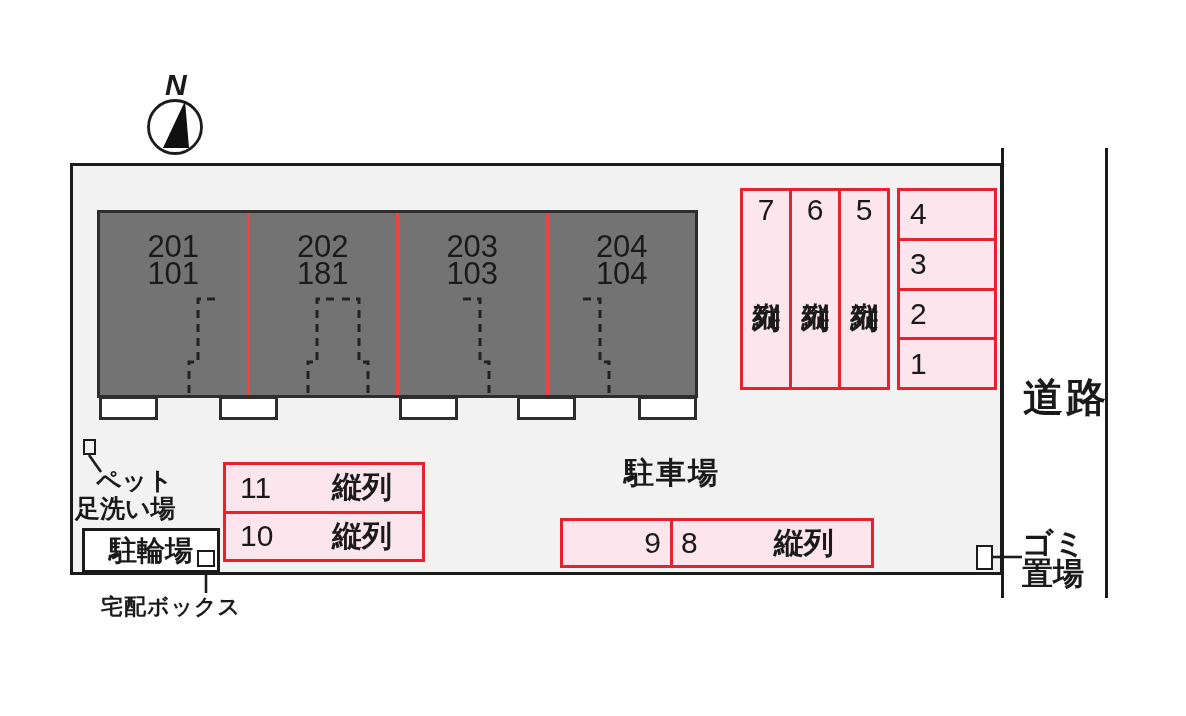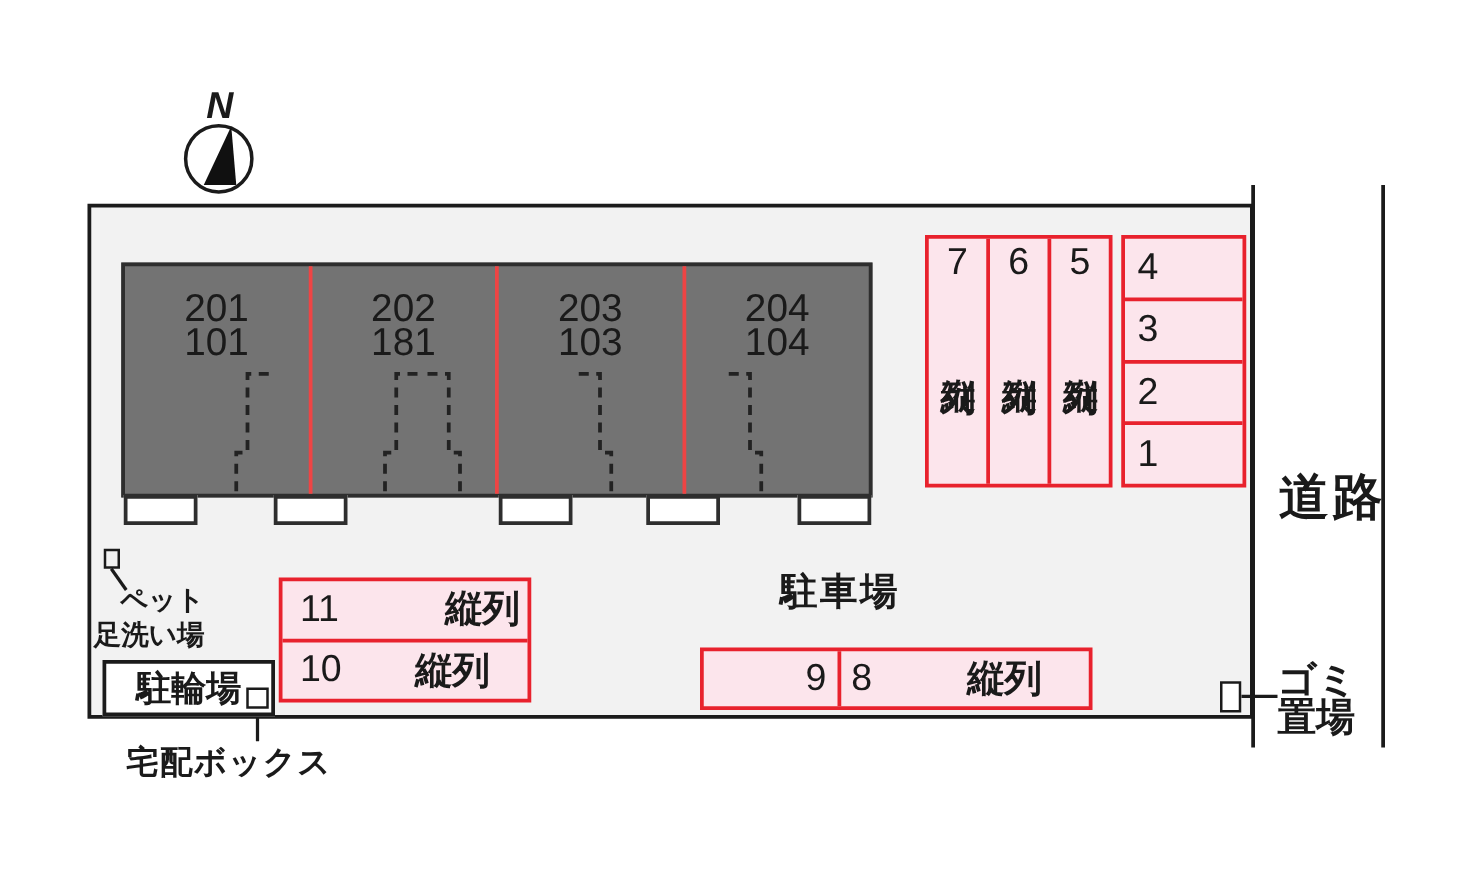--- a/index.html
+++ b/index.html
@@ -41,46 +41,46 @@
   .tcol .vlabel {
     margin-top:54px; font-size:28px; font-weight:600;
     writing-mode:vertical-rl; text-orientation:upright; letter-spacing:2px;
   }
   .row-stack { position:absolute; left:897px; top:188px; width:100px; height:202px; display:flex; flex-direction:column; }
   .rrow { flex:1; border-top:3px solid #e8222d; display:flex; align-items:center; padding-left:10px; font-size:30px; font-weight:500; }
   .rrow:first-child { border-top:none; }
 
   .left-tandem { position:absolute; left:223px; top:462px; width:202px; height:100px; display:flex; flex-direction:column; }
   .ltrow { flex:1; border-top:3px solid #e8222d; display:flex; align-items:center; font-size:30px; font-weight:500; }
-  .ltrow:first-child { border-top:none;gap:24px; }
+  .ltrow:first-child { border-top:none; }
   .ltrow .num { margin-left:14px; width:92px; }
   .ltrow .lbl { font-weight:600; }
 
   .bottom-tandem { position:absolute; left:560px; top:518px; width:314px; height:50px; display:flex; }
   .bt-left { width:110px; border-right:3px solid #e8222d; display:flex; align-items:center; justify-content:flex-end; padding-right:9px; font-size:30px; font-weight:500; box-sizing:border-box; }
   .bt-right { flex:1; display:flex; align-items:center; font-size:30px; font-weight:500; }
   .bt-right .num { margin-left:8px; }
   .bt-right .lbl { margin-left:76px; font-weight:600; }
 
   .parking-title { position:absolute; left:624px; top:453px; font-size:30px; font-weight:600; letter-spacing:2px;text-align:right; }
 
   
   .marker { position:absolute; border:2.5px solid #1b1b1b; box-sizing:border-box; background:transparent; }
   .pet-marker { left:83px; top:439px; width:13px; height:16px; }
   .delivery-marker { left:197px; top:550px; width:18px; height:17px; background:#ffffff; z-index:6; }
   .garbage-marker { left:976px; top:545px; width:17px; height:25px; background:#ffffff; z-index:6; }
 
-  .pet-label { position:absolute; left:75px; top:466px; font-size:22px; line-height:28px; font-weight:600; }
+  .pet-label { position:absolute; left:75px; top:466px; font-size:25px; line-height:28px; font-weight:600; }
   .pet-label .indent { margin-left:21px; }
   .bike-box {
     position:absolute; left:82px; top:528px; width:138px; height:45px;
     background:#ffffff; border:3px solid #1b1b1b; box-sizing:border-box;
     display:flex; align-items:center; justify-content:center; font-size:28px; font-weight:600; z-index:5;
   }
-  .delivery-label { position:absolute; left:101px; top:592px; font-size:26px; font-weight:600; letter-spacing:1px; }
+  .delivery-label { position:absolute; left:101px; top:592px; font-size:22px; font-weight:600; letter-spacing:1px; }
   .garbage-label { position:absolute; left:1022px; top:529px; font-size:31px; line-height:30px; font-weight:600; }
 
   
   .compass-n { position:absolute; left:165px; top:68px; font-size:30px; font-weight:bold; font-style:italic; }
   .overlay-svg { position:absolute; left:0; top:0; pointer-events:none; }
 </style>
 </head>
 <body>
 
 <div class="canvas">

